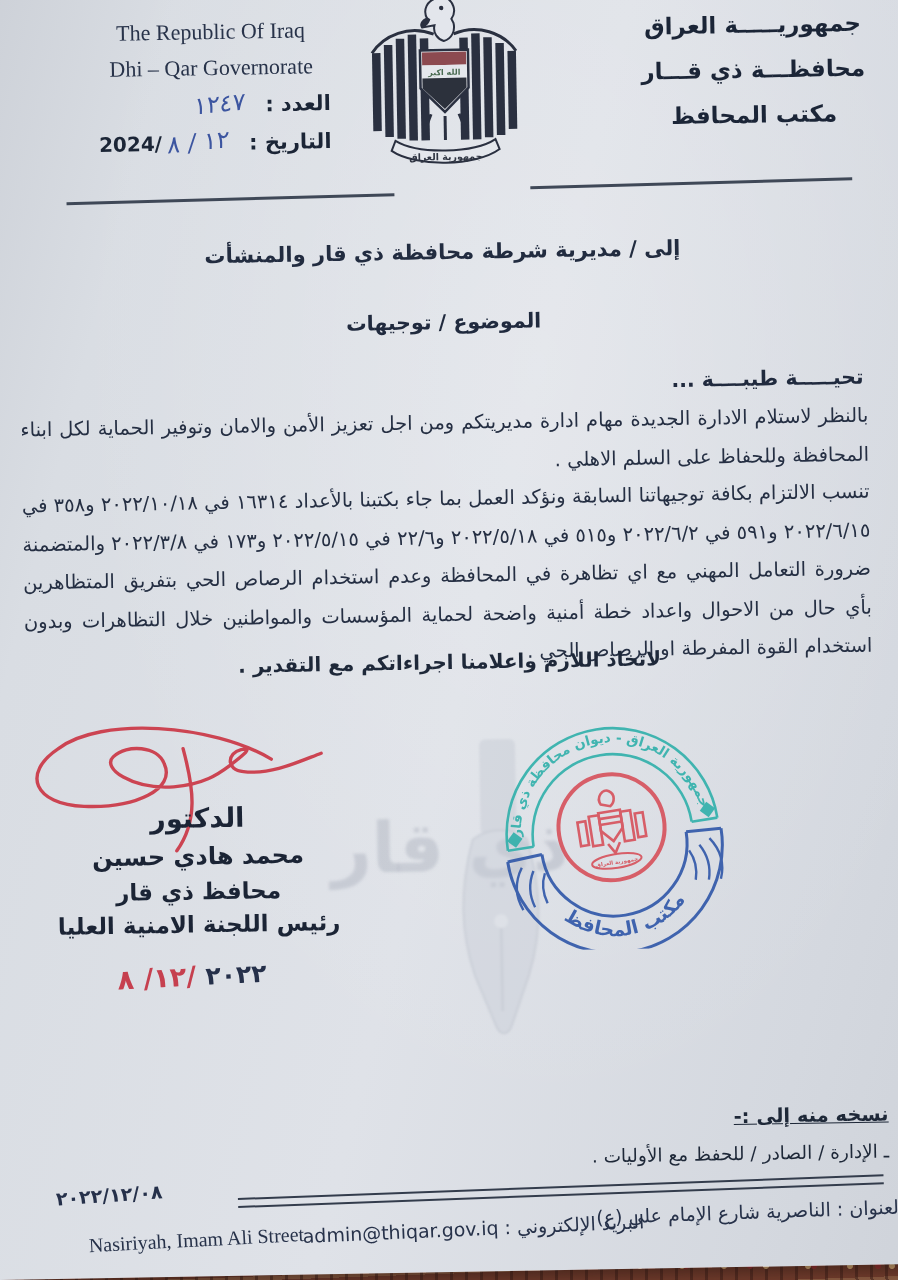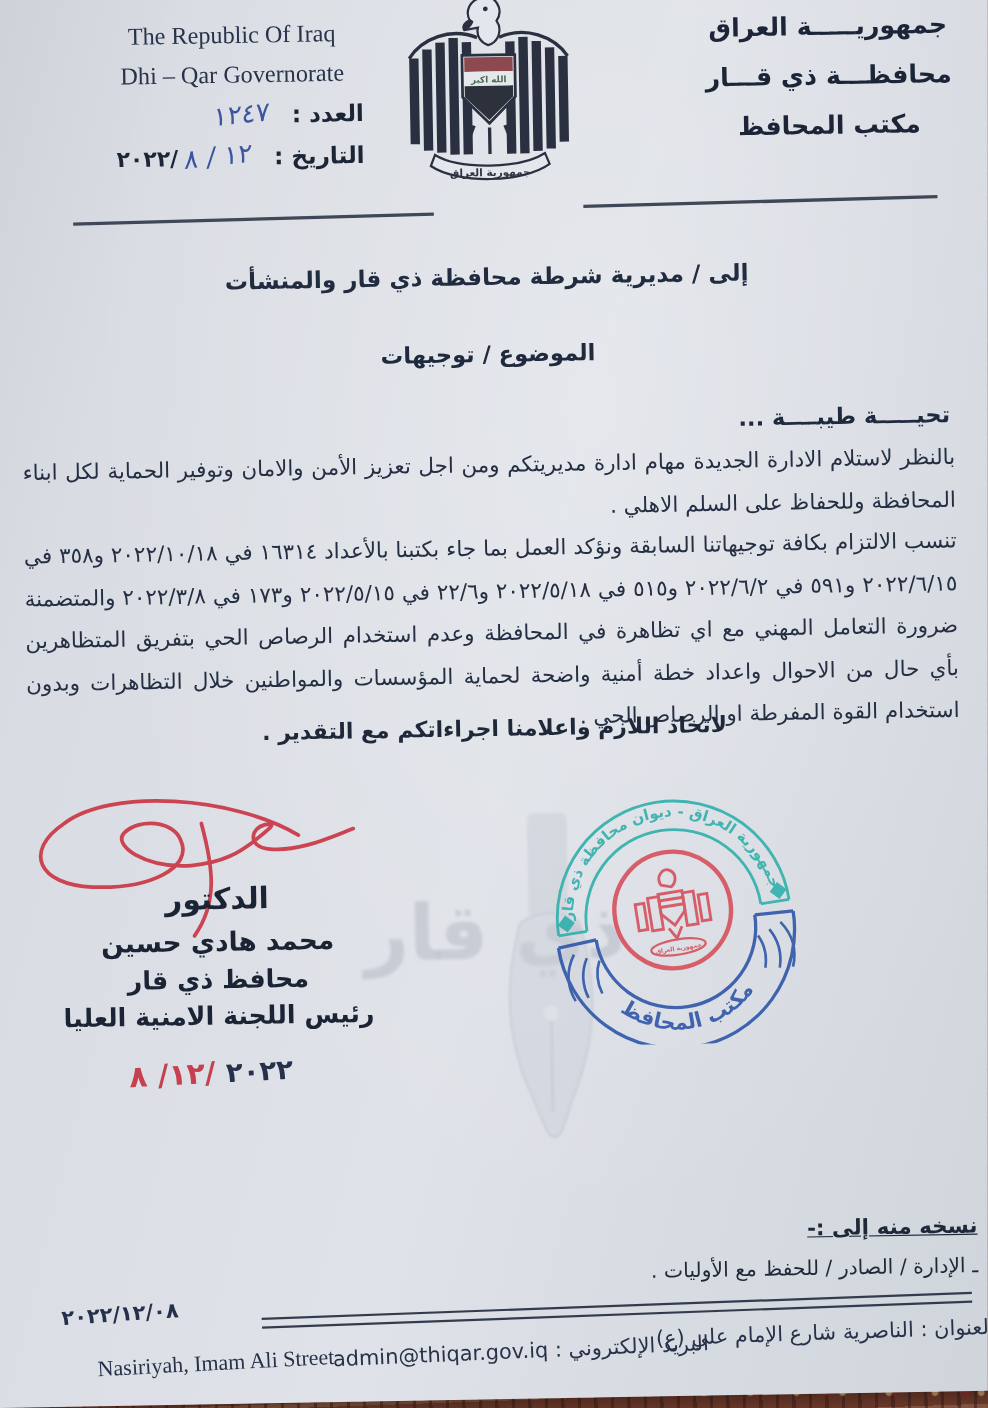--- a/index.html
+++ b/index.html
@@ -96,21 +96,21 @@
     <div>Dhi – Qar Governorate</div>
   </div>
 
   <div class="abs ref">
     <div class="ref-row">
       <span class="ref-lbl">العدد :</span>
       <span class="hand">١٢٤٧</span>
     </div>
     <div class="ref-row">
       <span class="ref-lbl">التاريخ :</span>
-      <span class="date-val"><span class="printed">٢٠٢٢/</span> <span class="hand">١٢ / ٨</span></span>
+      <span class="date-val"><span class="printed">2024/</span> <span class="hand">١٢ / ٨</span></span>
     </div>
   </div>
 
   <svg class="abs emblem" width="160" height="186" viewBox="0 0 160 186">
     <g fill="#2a3040">
       <rect x="56" y="46" width="8.5" height="102"></rect>
         <rect x="44" y="42" width="8.5" height="106"></rect>
       <rect x="32" y="46" width="8.5" height="100"></rect>
         <rect x="20" y="52" width="8.5" height="92"></rect>
       <rect x="8" y="60" width="8.5" height="78"></rect>

